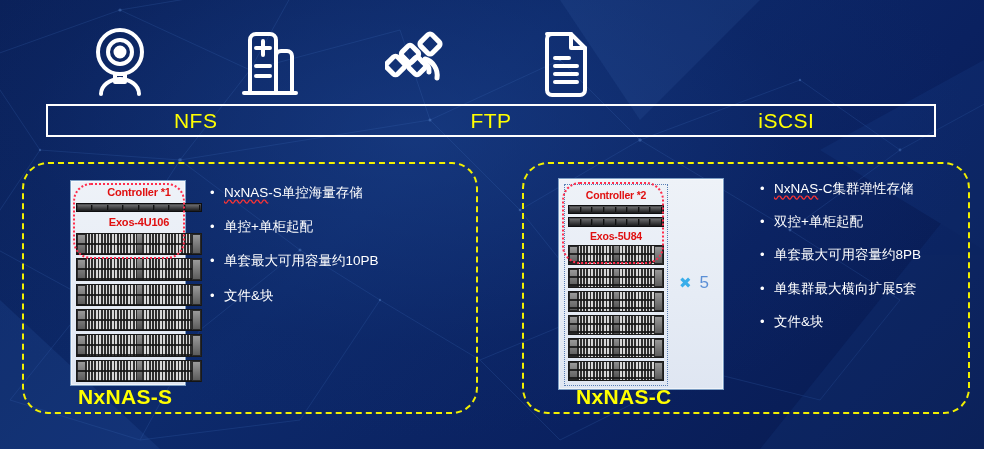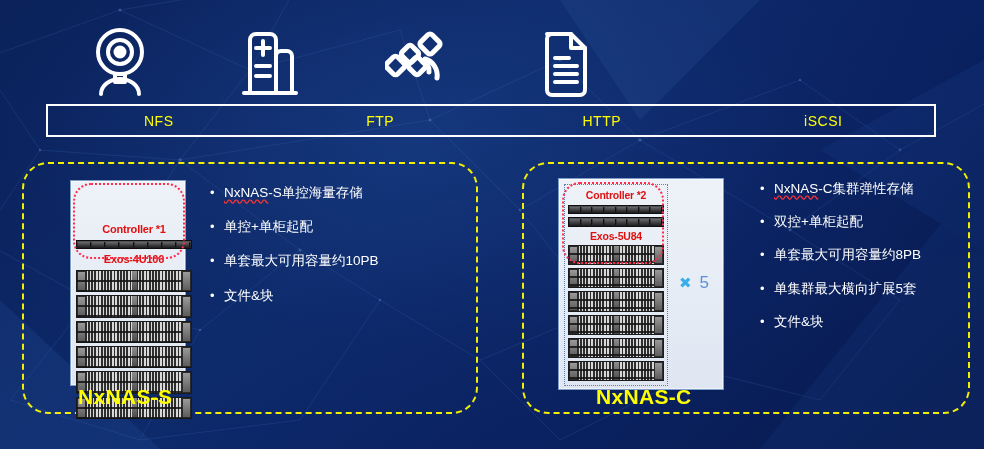--- a/index.html
+++ b/index.html
@@ -44,21 +44,21 @@
     width: 890px; height: 33px;
     border: 2px solid #ffffff;
     box-sizing: border-box;
     display: flex;
     align-items: center;
   }
   .proto-item {
     flex: 1 1 0;
     text-align: center;
     color: #ffff00;
-    font-size: 14px;
+    font-size: 21px;
     font-weight: 400;
     letter-spacing: 0.5px;
     line-height: 1;
   }
 
   
   .card {
     position: absolute;
     border: 2px dashed #f2f000;
     border-radius: 26px;
@@ -194,21 +194,21 @@
   .card-caption {
     position: absolute;
     color: #ffff00;
     font-weight: bold;
     font-size: 21px;
     letter-spacing: 0.3px;
     line-height: 1;
     white-space: nowrap;
   }
   #caption-left  { left: 54px; top: 222px; }
-  #caption-right { left: 72px; top: 222px; }
+  #caption-right { left: 52px; top: 222px; }
 </style>
 </head>
 <body>
 
 <div id="stage">
 
   <div class="tex">
     <svg viewBox="0 0 984 449" xmlns="http://www.w3.org/2000/svg">
       <g stroke="#3f6ebb" stroke-width="0.7" fill="none" opacity="0.30">
         <path d="M-20 60 L120 10 L250 70 L180 160 L40 150 Z"></path>
@@ -303,30 +303,29 @@
       </svg>
     </div>
 
     <div class="icon-cell blank"></div>
     <div class="icon-cell blank"></div>
   </div>
 
   <div class="proto-bar">
     <div class="proto-item">NFS</div>
     <div class="proto-item">FTP</div>
-    <div class="proto-item">HTTP</div>
     <div class="proto-item">iSCSI</div>
   </div>
 
   <div class="card" id="card-left">
     <div class="card-inner">
 
       <div class="rack-wrap" id="rack-left">
         <div class="rack-panel" style="width:116px;height:206px;">
-          <div class="rack-col" style="width:116px;height:196px;margin-top:37px;">
+          <div class="rack-col" style="width:126px;height:196px;">
             <div class="label-ctrl" style="font-size:11px;padding:1px 0 2px;">Controller *1</div>
             <div class="ctrl-unit">
               <i></i>
                 <i></i>
                 <i></i>
                 <i></i>
                 <i></i>
                 <i></i>
                 <i></i>
                 <i></i>

